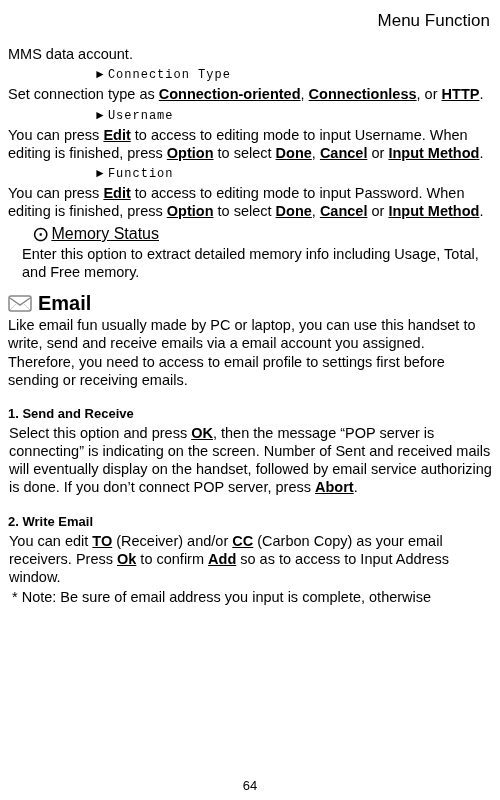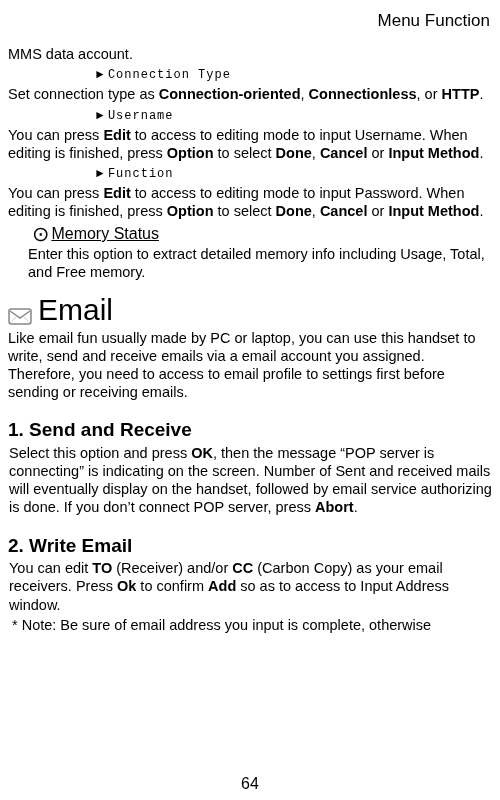--- a/index.html
+++ b/index.html
@@ -41,59 +41,59 @@
     margin-bottom: 1px;
     text-decoration: underline;
   }
   .bullet-heading .dot {
     font-size: 16px;
     display: inline-block;
     transform: scale(1.3);
     margin-right: 4px;
   }
   .indent-para {
-    margin-left: 20px;
+    margin-left: 14px;
     margin-bottom: 6px;
   }
   .icon-row {
     margin-top: 10px;
     display: flex;
     align-items: flex-end;
   }
   .mail-icon {
     width: 24px;
     height: 20px;
     margin-right: 6px;
     margin-bottom: 3px;
   }
   .h1 {
-    font-size: 30px;
-    font-weight: normal;
+    font-size: 20px;
+    font-weight: bold;
   }
   .h2 {
-    font-size: 19px;
+    font-size: 13px;
     font-weight: bold;
     margin-top: 17px;
     margin-bottom: 2px;
   }
   .body-para {
     margin-left: 1px;
     margin-bottom: 2px;
   }
   .note {
     margin-left: 4px;
   }
   .pagenum {
     text-align: center;
-    font-size: 16px;
+    font-size: 13px;
     position: absolute;
     bottom: 6px;
     left: 0; right: 0;
   }
-  b { font-weight: bold; }
+  b { font-weight: bold; text-decoration: underline; }
 </style>
 </head>
 <body>
 
 <div class="header-right">Menu Function</div>
 
 <div class="para">MMS data account.</div>
 
 <div class="sub-arrow-heading">
   <span class="arrow">►</span><span>Connection Type</span>

